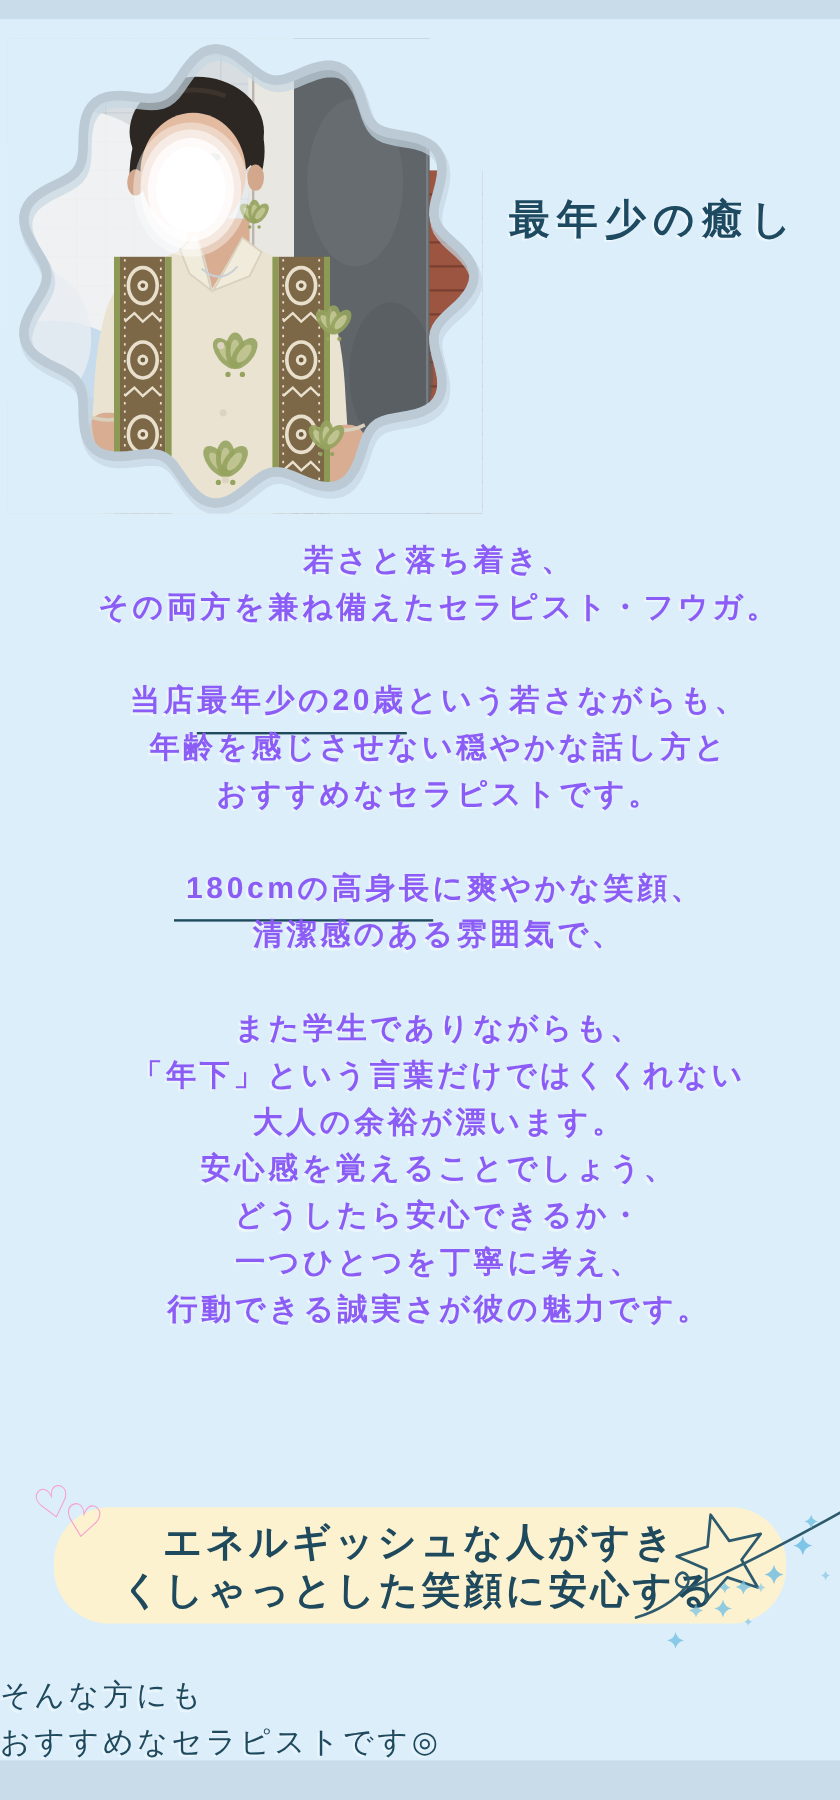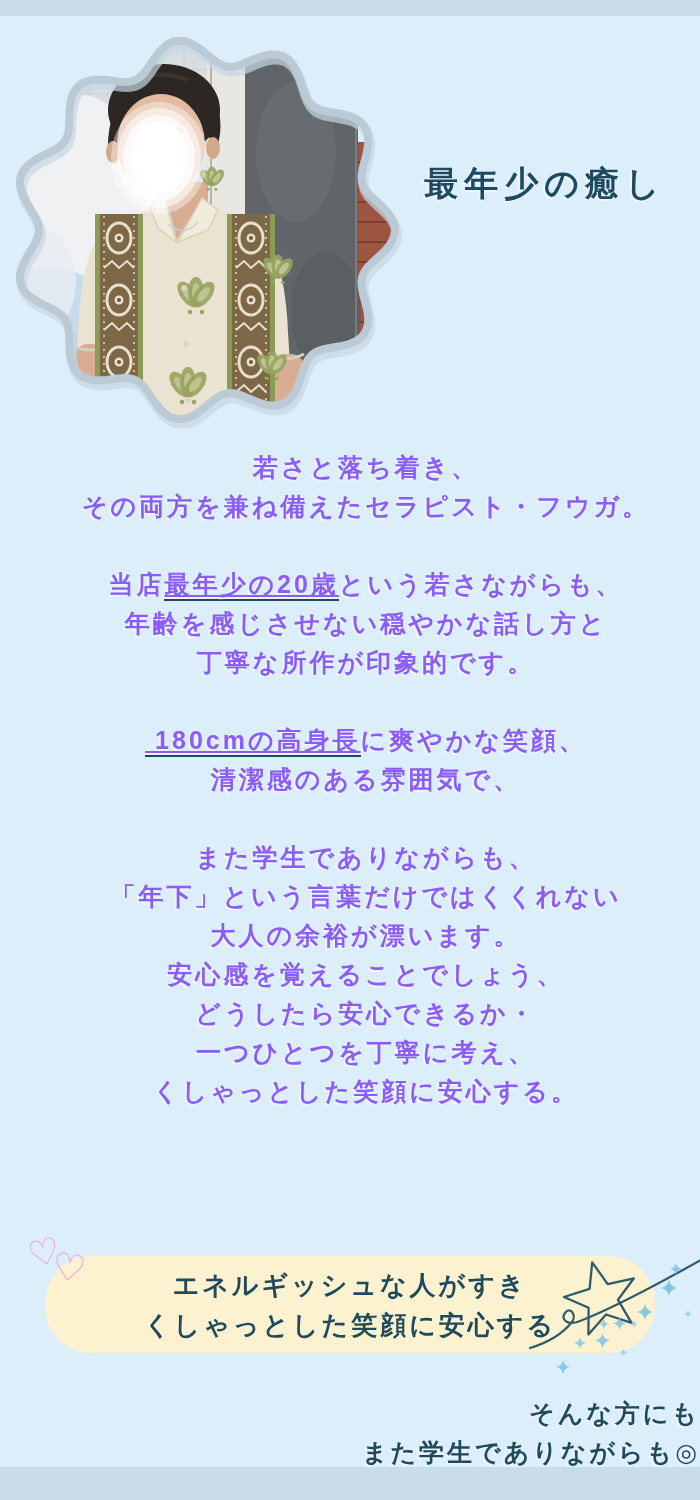--- a/index.html
+++ b/index.html
@@ -39,37 +39,36 @@
     font-weight:700;
     font-size:25px;line-height:39px;letter-spacing:3px;
     color:#8b5cf6;
     text-shadow:-2px 2px 0 rgba(255,255,255,.4);
   }
   .para{margin:0 0 39px 0;}
   .para:last-child{margin-bottom:0;}
   .line{white-space:nowrap;}
   .seg-u{
     border-bottom:2px solid #1f4a5e;
-    padding-bottom:1px;
-    text-decoration:underline;
+    padding-bottom:12px;
   }
   
   #highlight-box{
     position:absolute;left:45px;top:1240px;width:610px;height:97px;
     background:#fcf2d0;
     border-radius:46px;
     display:flex;flex-direction:column;justify-content:center;
     text-align:center;
-    font-weight:700;font-size:26px;line-height:40px;letter-spacing:3px;
+    font-weight:700;font-size:32px;line-height:40px;letter-spacing:3px;
     color:#1f4a5e;
   }
   
   #closing-text{
     position:absolute;left:0;top:1378px;width:700px;
-    text-align:right;font-weight:700;
+    text-align:left;font-weight:400;
     font-size:25px;line-height:39px;letter-spacing:3px;
     color:#1f4a5e;
     text-shadow:-2px 2px 0 rgba(255,255,255,.4);
   }
   
   .heart-outline{
     position:absolute;
     color:#f79fce;
     font-weight:700;
     text-shadow:none;
@@ -276,45 +275,45 @@
   </div>
 
   <div id="body-text">
       <div class="para">
         <div class="line"><span>若さと落ち着き、</span></div>
         <div class="line"><span>その両方を兼ね備えたセラピスト・フウガ。</span></div>
       </div>
       <div class="para">
         <div class="line"><span>当店</span><span class="seg-u">最年少の20歳</span><span>という若さながらも、</span></div>
         <div class="line"><span>年齢を感じさせない穏やかな話し方と</span></div>
-        <div class="line"><span>丁寧な所作が印象的です。</span></div>
+        <div class="line"><span>おすすめなセラピストです。</span></div>
       </div>
       <div class="para">
         <div class="line"><span class="seg-u">&nbsp;180cmの高身長</span><span>に爽やかな笑顔、</span></div>
         <div class="line"><span>清潔感のある雰囲気で、</span></div>
       </div>
       <div class="para">
         <div class="line"><span>また学生でありながらも、</span></div>
         <div class="line"><span>「年下」という言葉だけではくくれない</span></div>
         <div class="line"><span>大人の余裕が漂います。</span></div>
         <div class="line"><span>安心感を覚えることでしょう、</span></div>
         <div class="line"><span>どうしたら安心できるか・</span></div>
         <div class="line"><span>一つひとつを丁寧に考え、</span></div>
-        <div class="line"><span>くしゃっとした笑顔に安心する。</span></div>
+        <div class="line"><span>行動できる誠実さが彼の魅力です。</span></div>
       </div>
     </div>
 
   <div id="highlight-box">
       <div class="line"><span>エネルギッシュな人がすき</span></div>
       <div class="line"><span>くしゃっとした笑顔に安心する</span></div>
     </div>
 
   <div id="closing-text">
       <div class="line"><span>そんな方にも</span></div>
-      <div class="line"><span>また学生でありながらも◎</span></div>
+      <div class="line"><span>おすすめなセラピストです◎</span></div>
     </div>
 
   <div id="heart-1" class="heart-outline">♡</div>
   <div id="heart-2" class="heart-outline">♡</div>
 
   <svg id="shooting-star" viewBox="0 0 175 106" xmlns="http://www.w3.org/2000/svg">
     <path d="M64.2 8.3 L79.7 30.1 L105.9 24.3 L90 45.8 L103.5 68.9 L78.1 60.5 L60.4 80.5 L60.6 53.7 L36 43 L61.6 34.9 Z" fill="none" stroke="#2d5b6d" stroke-width="2.3" stroke-linejoin="round"></path>
     <path d="M2 94 C 22 88, 36 78, 44 68 C 49 61, 42 52, 37 59 C 32 66, 40 72, 52 67 C 86 54, 130 30, 173 6" fill="none" stroke="#2d5b6d" stroke-width="2.2" stroke-linecap="round"></path>
   </svg>
 

